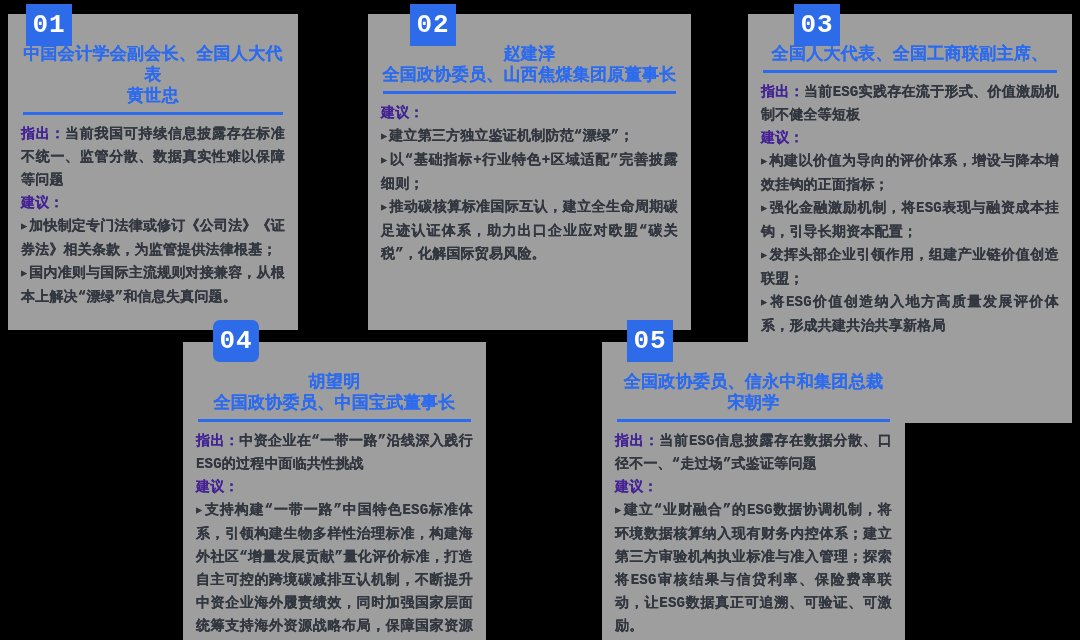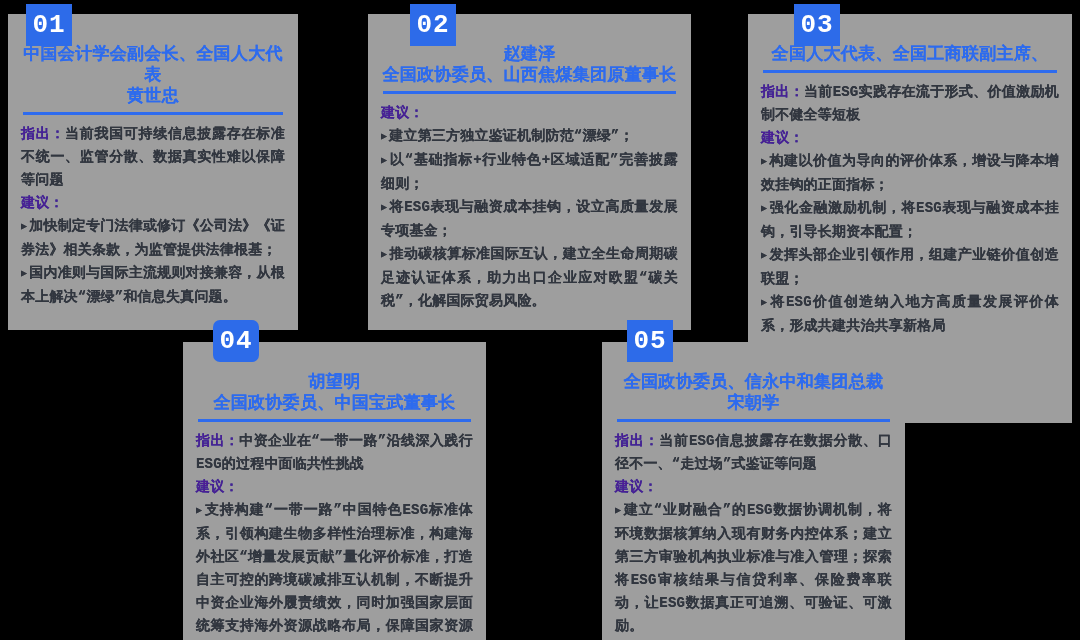--- a/index.html
+++ b/index.html
@@ -56,21 +56,20 @@
   <div class="card" style="left:368px;top:14px;width:323px;height:316px;">
     <div class="title">
       <div>赵建泽</div>
       <div>全国政协委员、山西焦煤集团原董事长</div>
     </div>
     <div class="underline"></div>
     <div class="content">
       <p><span class="lbl">建议：</span></p>
       <p><span class="arrow">▶</span><span>建立第三方独立鉴证机制防范“漂绿”；</span></p>
       <p><span class="arrow">▶</span><span>以“基础指标+行业特色+区域适配”完善披露细则；</span></p>
-      <p><span class="arrow">▶</span><span>将ESG表现与融资成本挂钩，设立高质量发展专项基金；</span></p>
       <p><span class="arrow">▶</span><span>推动碳核算标准国际互认，建立全生命周期碳足迹认证体系，助力出口企业应对欧盟“碳关税”，化解国际贸易风险。</span></p>
     </div>
   </div>
 
   <div class="badge" style="left:794px;top:4px;">
     <span>03</span>
   </div>
   <div class="card" style="left:748px;top:14px;width:324px;height:409px;">
     <div class="title">
       <div>全国人大代表、全国工商联副主席、</div>

